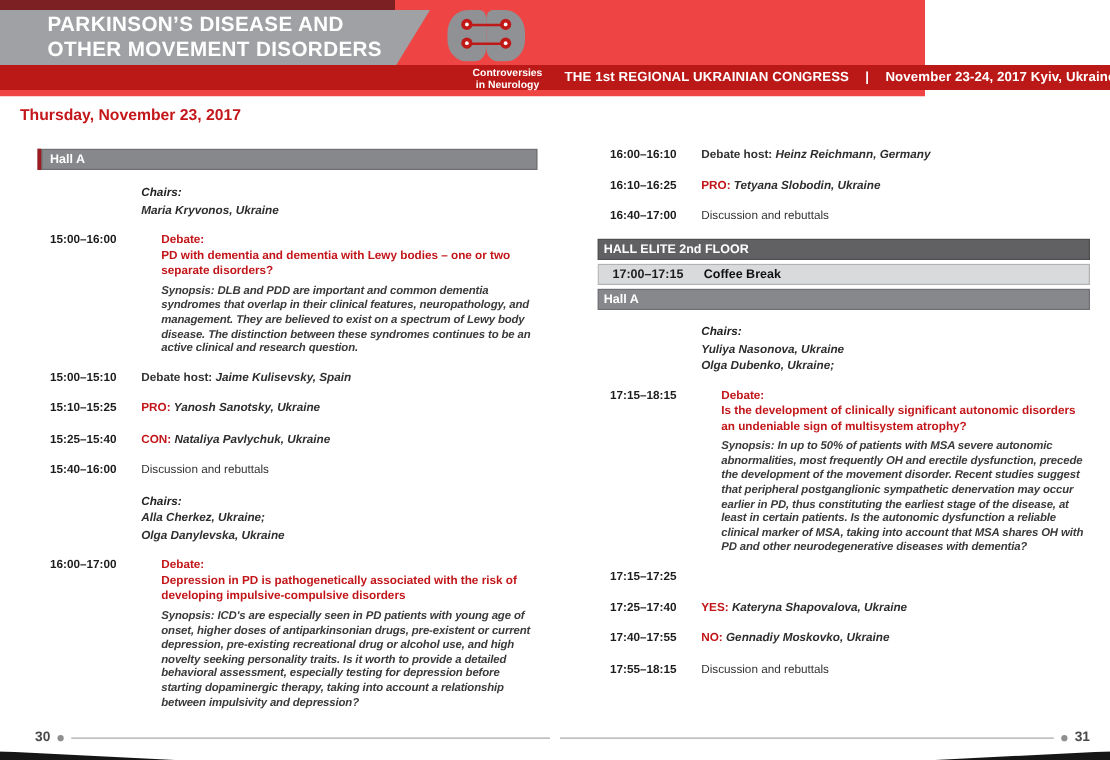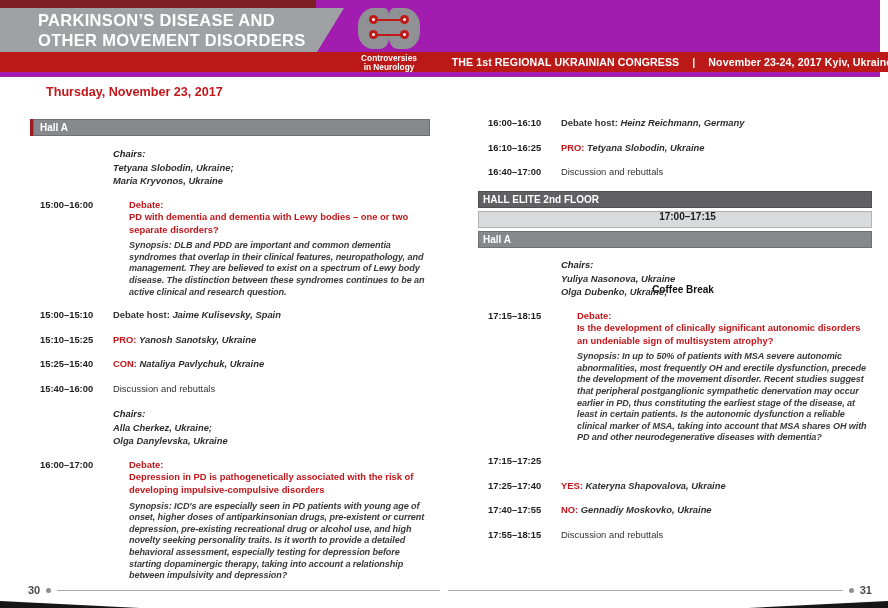--- a/index.html
+++ b/index.html
@@ -2,45 +2,45 @@
 <html><head>
 <meta charset="utf-8">
 <style>
   html,body{margin:0;padding:0;}
   body{
     width:888px;height:608px;position:relative;overflow:hidden;
     background:#ffffff;font-family:"Liberation Sans", sans-serif;
     -webkit-font-smoothing:antialiased;
   }
   
-  .hdr{position:absolute;left:0;top:0;width:880px;height:77px;background:#a21caf;}
+  .hdr{position:absolute;left:0;top:0;width:740px;height:77px;background:#ef4444;}
   .hdr-red{position:absolute;left:0;top:52px;width:888px;height:20px;background:#bb1917;}
   .hdr-maroon{position:absolute;left:0;top:0;width:316px;height:8px;background:#7c2023;}
   .hdr-gray{position:absolute;left:0;top:8px;width:344px;height:44px;background:#9fa1a4;
     clip-path:polygon(0 0,100% 0,calc(100% - 27px) 100%,0 100%);}
   .booklet-title{position:absolute;left:38px;top:10px;color:#fff;font-weight:bold;
     font-size:16.5px;line-height:20px;letter-spacing:.3px;}
   
   .brain{position:absolute;left:357px;top:3px;width:64px;height:50px;}
   .hemi{position:absolute;top:5px;width:31px;height:41px;background:#909194;}
   .hemi.l{left:1px;border-radius:16px 5px 9px 15px / 18px 7px 11px 17px;}
   .hemi.r{right:1px;border-radius:5px 16px 15px 9px / 7px 18px 17px 11px;}
   .syn{position:absolute;left:17px;right:17px;height:2px;background:#bf1a18;}
   .syn.t{top:16px;}.syn.b{top:31px;}
   .ndot{position:absolute;width:9px;height:9px;border-radius:50%;background:#bf1a18;}
   .ndot::after{content:'';position:absolute;left:3px;top:3px;width:3px;height:3px;background:#fff;border-radius:50%;}
   .ndot.a{left:12px;top:12px;}.ndot.b2{left:43px;top:12px;}
   .ndot.c{left:12px;top:27px;}.ndot.d{left:43px;top:27px;}
-  .logo-txt{position:absolute;left:340px;top:53.5px;width:98px;text-align:center;
+  .logo-txt{position:absolute;left:357px;top:53.5px;width:98px;text-align:center;
     color:#fff;font-size:8.3px;font-weight:bold;line-height:9.3px;}
   .congress{position:absolute;left:462px;top:52px;width:420px;height:20px;display:flex;
     align-items:center;justify-content:center;gap:13px;color:#fff;font-weight:bold;
     font-size:10.6px;letter-spacing:.1px;white-space:nowrap;}
   
-  .day{position:absolute;left:46px;top:85px;color:#c4171b;font-weight:bold;font-size:12.6px;}
+  .day{position:absolute;left:16px;top:85px;color:#c4171b;font-weight:bold;font-size:12.6px;}
   
   .colL{position:absolute;left:30px;top:119px;width:400px;}
   .colR{position:absolute;left:478px;top:117px;width:394px;}
   .item{display:flex;font-size:9.4px;line-height:12px;color:#222;margin-bottom:12.5px;}
   .time{flex:0 0 73px;margin-left:10px;font-weight:bold;color:#1c1c1c;white-space:nowrap;}
   .contnt{flex:1;min-width:0;}
   .red{color:#c3161a;font-weight:bold;}
   .hostlbl{font-weight:bold;color:#333;}
   .name{font-style:italic;font-weight:bold;color:#2e2e2e;}
   .disc{color:#333;}
@@ -50,21 +50,21 @@
   .debate{margin-bottom:11px;gap:16px;}
   .debate .dlabel,.debate .dtitle{color:#c3161a;font-weight:bold;line-height:12.6px;}
   .synopsis{margin-top:4px;font-style:italic;font-weight:bold;color:#3a3a3a;
     font-size:9.1px;line-height:11.6px;letter-spacing:-.1px;}
   
   .bar{height:17px;display:flex;align-items:center;font-weight:bold;color:#fff;
     font-size:10px;padding-left:5px;margin-bottom:3px;
     box-shadow:inset 0 0 0 1px rgba(0,0,0,.18);}
   .bar.hall{background:#87888b;}
   .bar.halldark{background:#616164;}
-  .bar.brk{background:#d9dadb;color:#101010;padding-left:16px;flex-direction:column;}
+  .bar.brk{background:#d9dadb;color:#101010;padding-left:3px;}
   .bar.brk .time{margin-left:9px;}
   .colL .bar.hall{border-left:3px solid #9d1b1e;padding-left:7px;margin-bottom:11px;}
   .colR .bar.halldark{margin-top:13px;}
   .colR .bar.hall{margin-bottom:10px;}
   
   .foot{position:absolute;bottom:12px;display:flex;align-items:center;gap:6px;
     font-weight:bold;color:#4a4a4a;font-size:11px;text-align:right;}
   .foot .rule{height:1px;background:#a9a9a9;flex:1;}
   .foot .pdot{width:5px;height:5px;border-radius:50%;background:#8f8f8f;flex:0 0 auto;}
   .foot.fl{left:28px;width:412px;}
@@ -108,21 +108,20 @@
 <div class="day">Thursday, November 23, 2017</div>
 
 <div class="colL" id="col-left">
     <div class="bar hall">
       <span>Hall A</span>
     </div>
     <div class="item chairs-item">
       <div class="time"></div>
       <div class="contnt">
         <div class="chairs-lab">Chairs:</div>
-        <div class="name">Tetyana Slobodin, Ukraine;</div>
         <div class="name">Maria Kryvonos, Ukraine</div>
       </div>
     </div>
     <div class="item debate">
       <div class="time">15:00–16:00</div>
       <div class="contnt">
         <div class="dlabel">Debate:</div>
         <div class="dtitle">PD with dementia and dementia with Lewy bodies – one or two separate disorders?</div>
         <div class="synopsis">Synopsis: DLB and PDD are important and common dementia syndromes that overlap in their clinical features, neuropathology, and management. They are believed to exist on a spectrum of Lewy body disease. The distinction between these syndromes continues to be an active clinical and research question.</div>
       </div>

